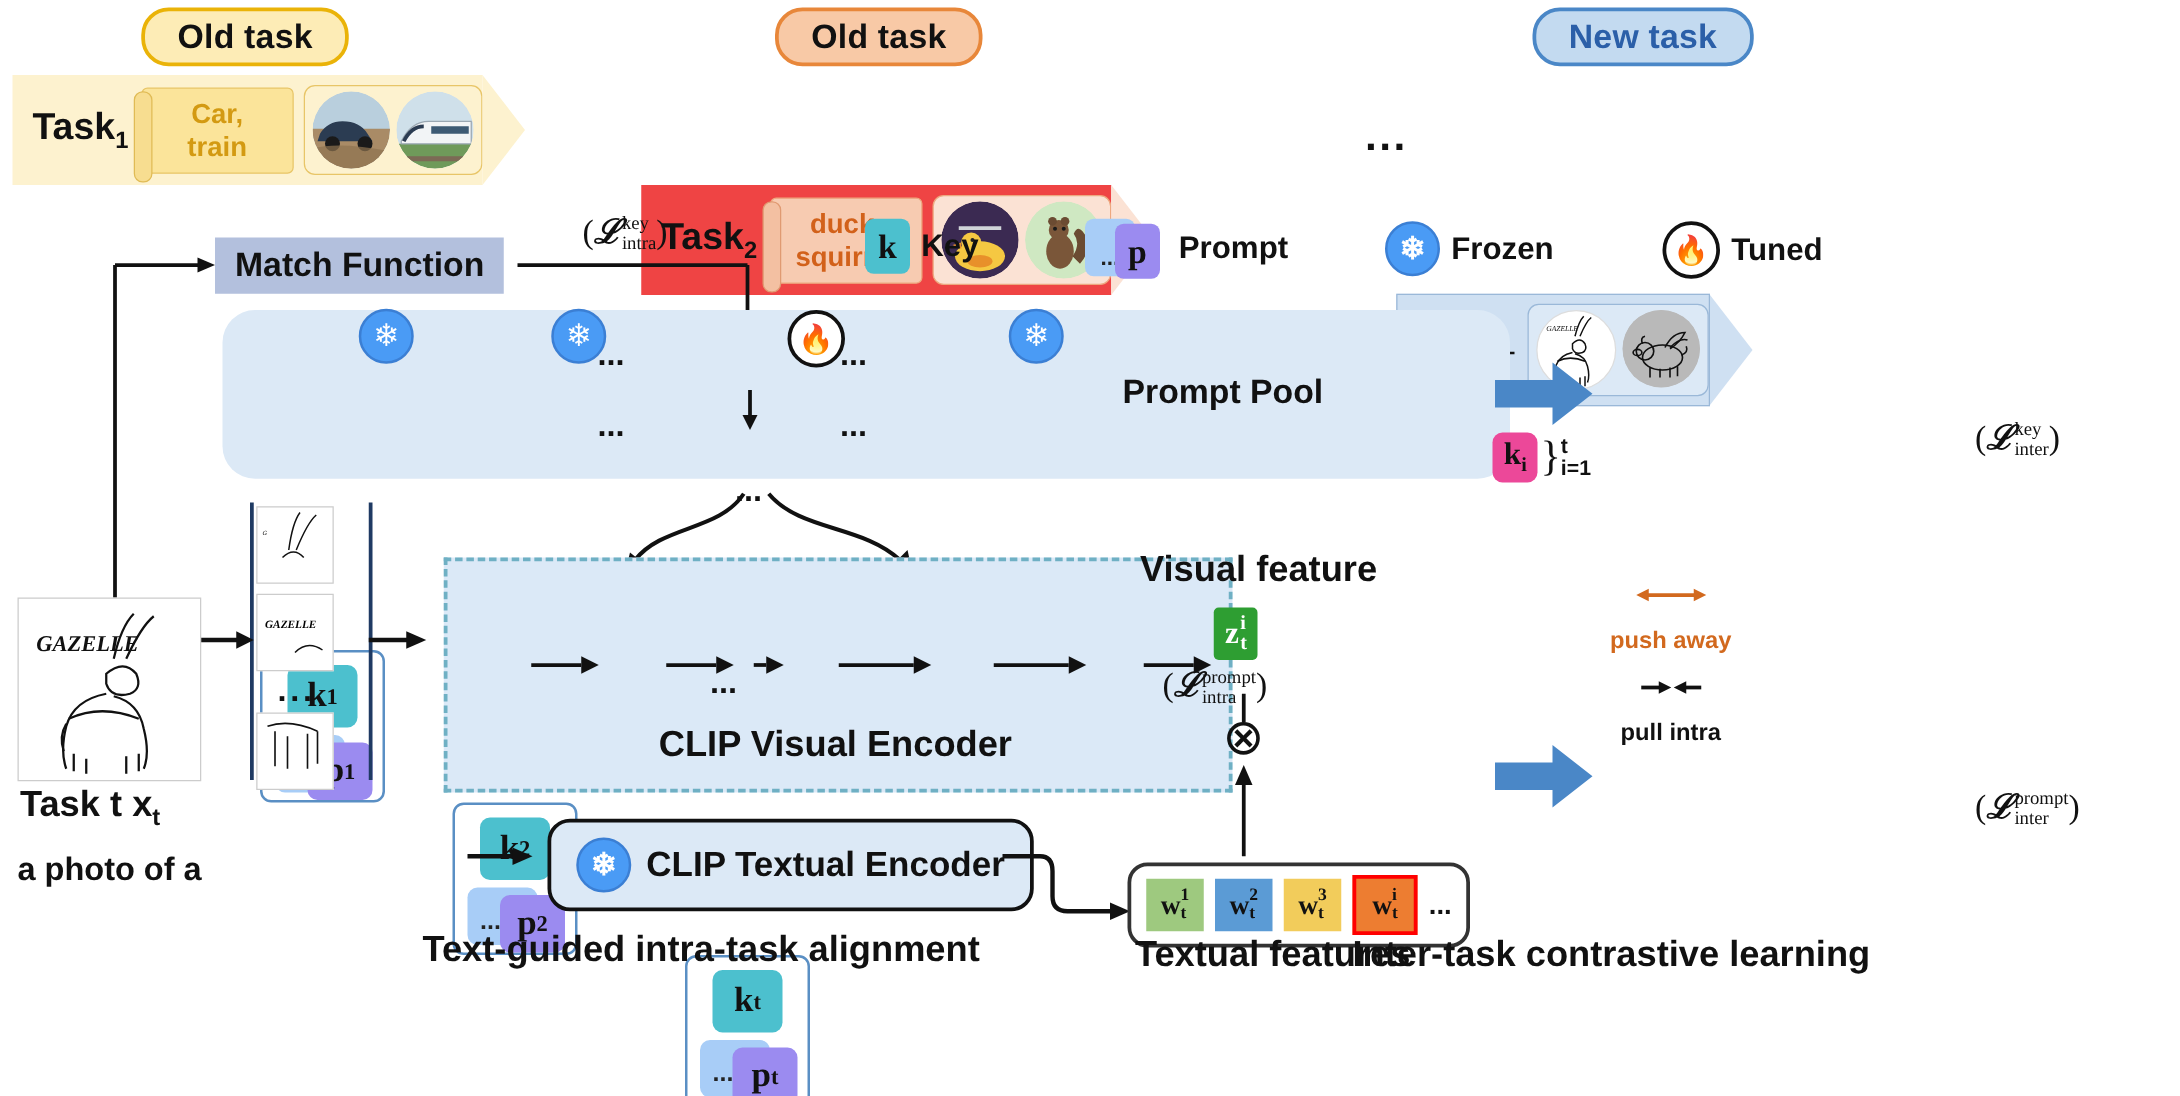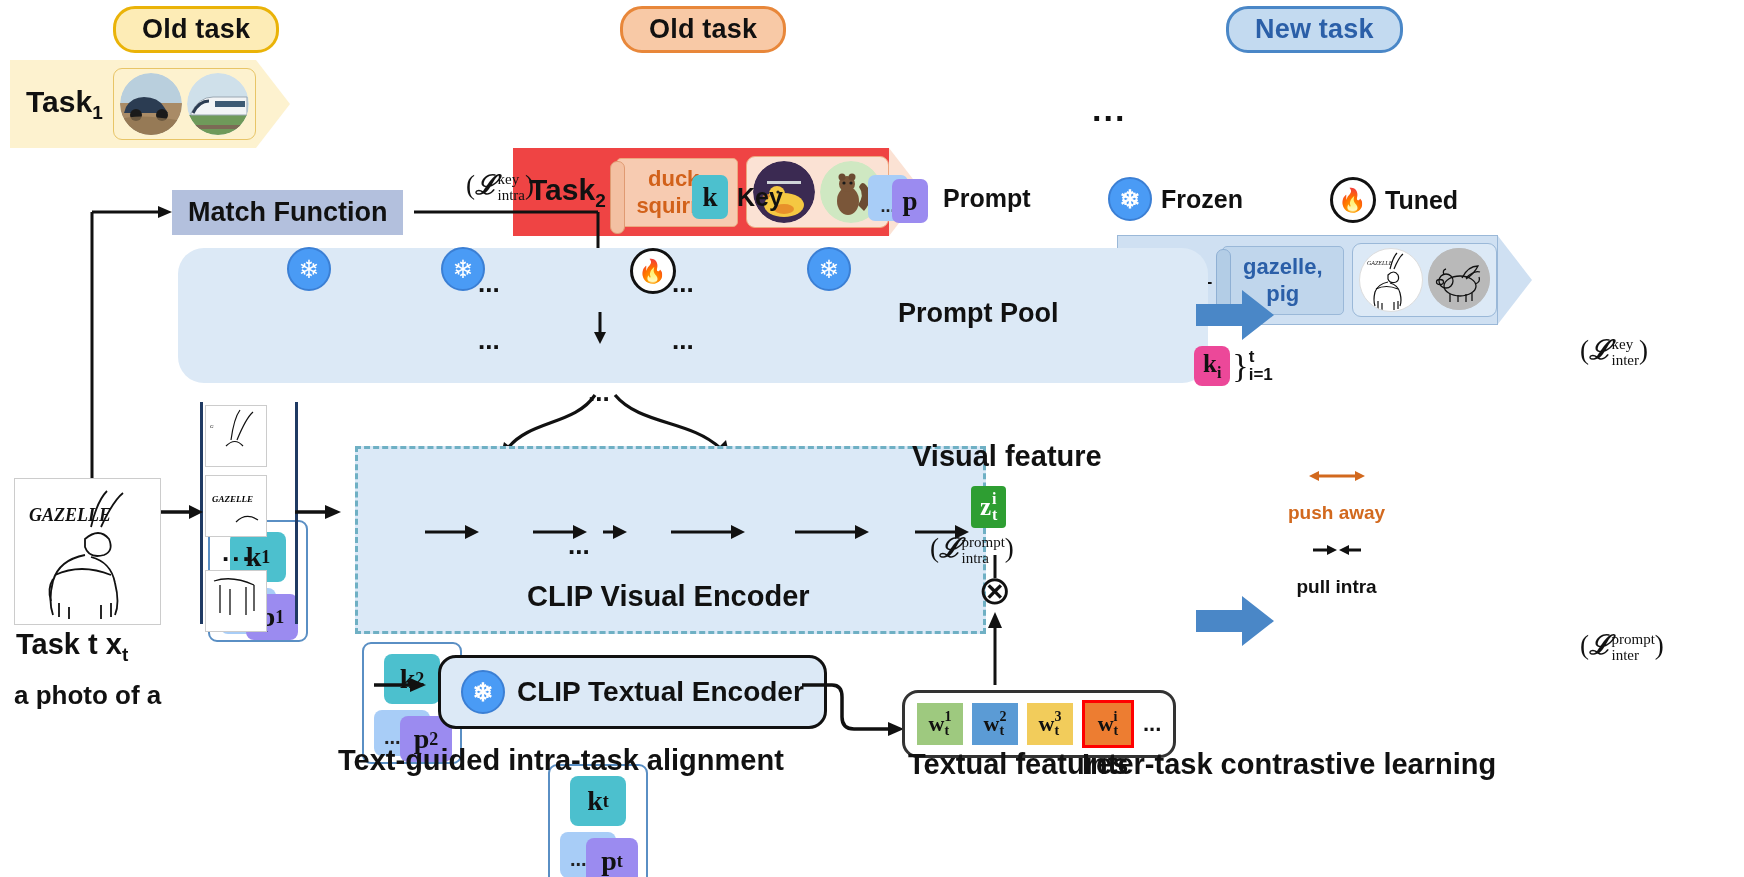--- a/index.html
+++ b/index.html
@@ -115,20 +115,25 @@
 </div>
 
 <div class="abs ctr" style="left:1226px;top:6px;">
   <div class="pill newt">New task</div>
 </div>
 
 <div class="abs arrowband band1" style="left:10px;top:60px;">
   <div class="body">
     <div class="tasklabel">
       <span>Task</span><sub>1</sub>
+    </div>
+    <div class="scroll s1">
+      <div class="roll"></div>
+      <div>Car,</div>
+      <div>train</div>
     </div>
     <div class="imgbox b1">
       <div class="thumb">
         <svg width="62" height="62" viewBox="0 0 62 62">
             <defs>
               <clipPath id="c1">
                 <circle cx="31" cy="31" r="31"></circle>
               </clipPath>
             </defs>
         <g clip-path="url(#c1)">
@@ -216,25 +221,20 @@
   <div class="tip tip2"></div>
 </div>
 
 <div class="abs ellipsis" style="left:1092px;top:90px;">...</div>
 
 <div class="abs arrowband band3" style="left:1117px;top:60px;">
   <div class="body">
     <div class="tasklabel">
       <span>Task</span><sub>T</sub>
     </div>
-    <div class="scroll s3">
-      <div class="roll"></div>
-      <div>gazelle,</div>
-      <div>pig</div>
-    </div>
     <div class="imgbox b3">
       <div class="thumb" style="background:#fff;border:1px solid #ddd;">
         <svg width="62" height="62" viewBox="0 0 62 62">
             <g stroke="#111" fill="none" stroke-width="1.2">
         <path d="M30 20 q3 -12 7 -16"></path>
               <path d="M34 20 q5 -12 9 -15"></path>
         <path d="M28 26 q6 -6 10 0 q2 5 -2 7 q-6 2 -8 -3z"></path>
         <path d="M28 33 q-10 2 -13 10 q-2 8 0 14"></path>
               <path d="M30 34 q8 2 10 10 q2 8 0 13"></path>
         <path d="M16 40 q10 -5 22 0"></path>

